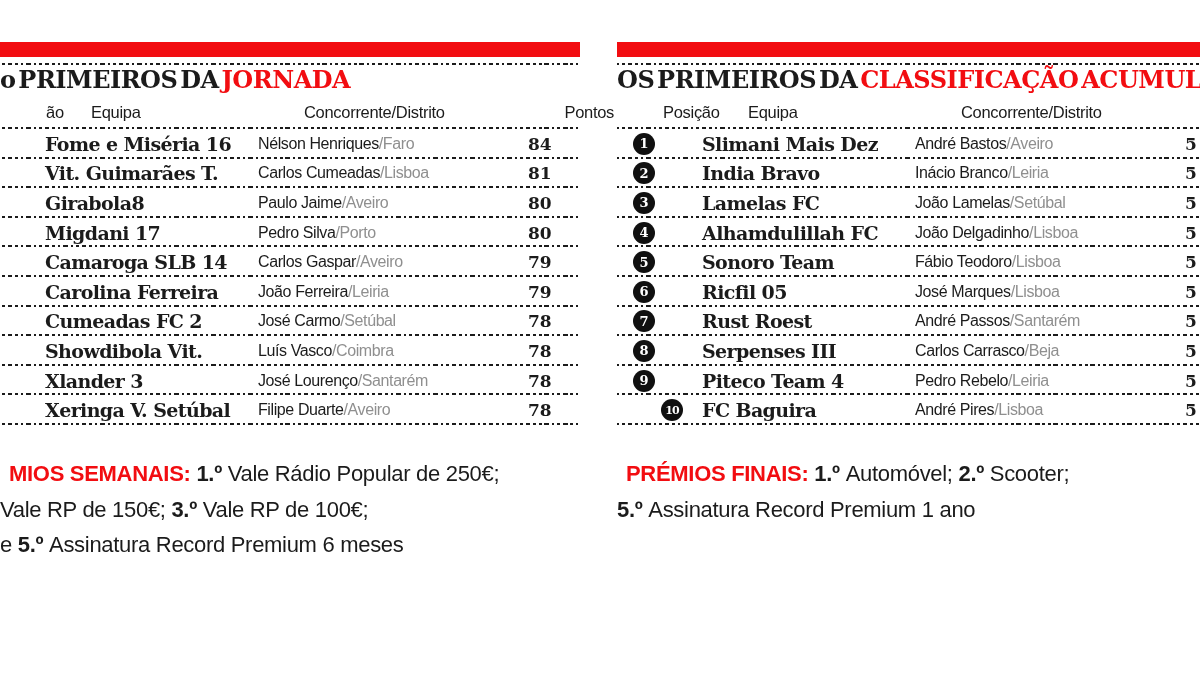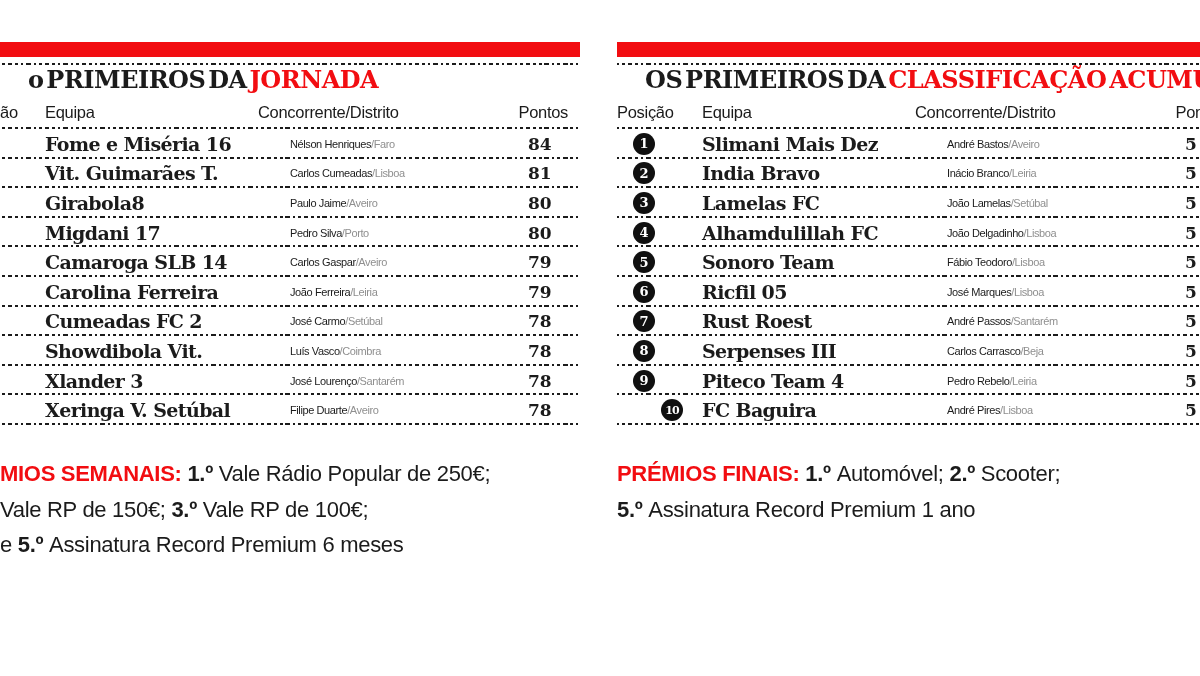--- a/index.html
+++ b/index.html
@@ -7,53 +7,53 @@
   .stage{position:relative;width:1200px;height:676px;overflow:hidden;background:#ffffff;
          font-family:"Liberation Sans",sans-serif;color:#1b1b1b;}
   .tbl{position:absolute;top:42px;width:620px;height:600px;}
   .t-left{left:-40px;}
   .t-right{left:617px;}
   .redbar{position:absolute;top:0;left:0;width:100%;height:15px;background:#f20d11;}
   .rule{height:2px;background:repeating-linear-gradient(90deg,#1b1b1b 0 2.5px,transparent 2.5px 5.5px,#1b1b1b 5.5px 8px,transparent 8px 11px,#1b1b1b 11px 15.5px,transparent 15.5px 18.5px);}
   .rule-top{position:absolute;top:21px;left:0;right:0;}
   .title{position:absolute;top:23px;left:0;margin:0;white-space:nowrap;
          font-family:"DejaVu Serif",serif;font-weight:bold;font-size:24px;
-         letter-spacing:-0.5px;word-spacing:-5px;padding-left:28px;}
+         letter-spacing:-0.5px;word-spacing:-5px;}
   .t-left .title{left:40px;}
   .title .red-part{color:#f20d11;}
   .thead{position:absolute;top:60px;left:0;right:0;height:27px;font-size:16.5px;letter-spacing:-0.3px;}
   .thead::after{content:'';position:absolute;left:0;right:0;bottom:0;height:2px;
       background:repeating-linear-gradient(90deg,#1b1b1b 0 2.5px,transparent 2.5px 5.5px,#1b1b1b 5.5px 8px,transparent 8px 11px,#1b1b1b 11px 15.5px,transparent 15.5px 18.5px);}
-  .h{position:absolute;bottom:7px;white-space:nowrap;}
+  .h{position:absolute;bottom:7px;white-space:nowrap;padding-left:46px;}
   .h-pos{left:0;}
   .t-left .h-pos{left:40px;}
   .h-eq{left:85px;}
   .h-con{left:298px;}
   .h-pts{left:530px;width:78px;text-align:right;margin-top:13px;}
   .rows{position:absolute;top:87px;left:0;right:0;}
   .row{position:relative;height:29.6px;}
   .row::after{content:'';position:absolute;left:0;right:0;bottom:0;height:2px;
       background:repeating-linear-gradient(90deg,#1b1b1b 0 2.5px,transparent 2.5px 5.5px,#1b1b1b 5.5px 8px,transparent 8px 11px,#1b1b1b 11px 15.5px,transparent 15.5px 18.5px);}
   .c-rank{position:absolute;left:16px;top:50%;transform:translateY(-50%);
       width:22px;height:22px;border-radius:50%;background:#101010;color:#ffffff;
       font-family:"DejaVu Serif",serif;font-weight:bold;font-size:13px;
       display:flex;align-items:center;justify-content:center;}
   .c-rank.w2{font-size:11px;letter-spacing:-1px;margin-left:28px;}
   .c-eq{position:absolute;left:85px;top:50%;transform:translateY(-50%);
       font-family:"DejaVu Serif",serif;font-weight:bold;font-size:19px;
       letter-spacing:-0.6px;white-space:nowrap;}
   .c-con{position:absolute;left:298px;top:50%;transform:translateY(-50%);
-      font-size:11px;letter-spacing:-0.4px;white-space:nowrap;margin-left:32px;}
+      font-size:16px;letter-spacing:-0.4px;white-space:nowrap;}
   .c-con .district{color:#8f8f8f;}
   .c-pts{position:absolute;left:568px;top:50%;transform:translateY(-50%);
       font-family:"DejaVu Serif",serif;font-weight:bold;font-size:17px;}
   .prizes{position:absolute;top:414px;left:0;font-size:22px;line-height:35.5px;
       letter-spacing:-0.3px;white-space:nowrap;}
   .t-left .prizes{left:40px;}
-  .sg-rb{color:#f20d11;font-weight:bold;}
+  .sg-rb{color:#f20d11;font-weight:bold;margin-left:9px;}
   .sg-b{font-weight:bold;}
 </style>
 </head>
 <body>
 
 <div class="stage">
 
   <section class="tbl t-left">
     <div class="redbar"></div>
     <div class="rule rule-top"></div>

